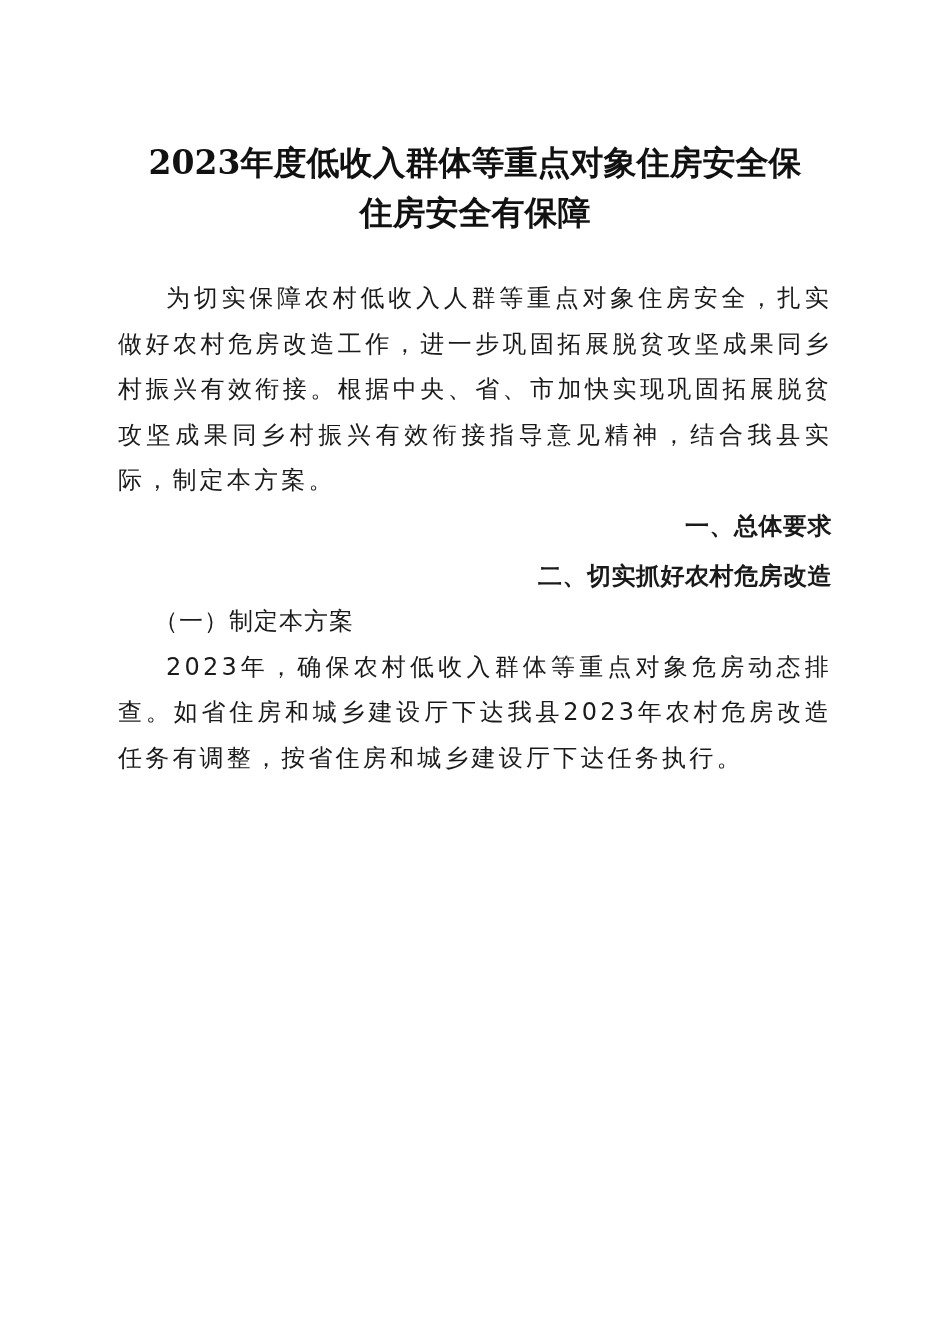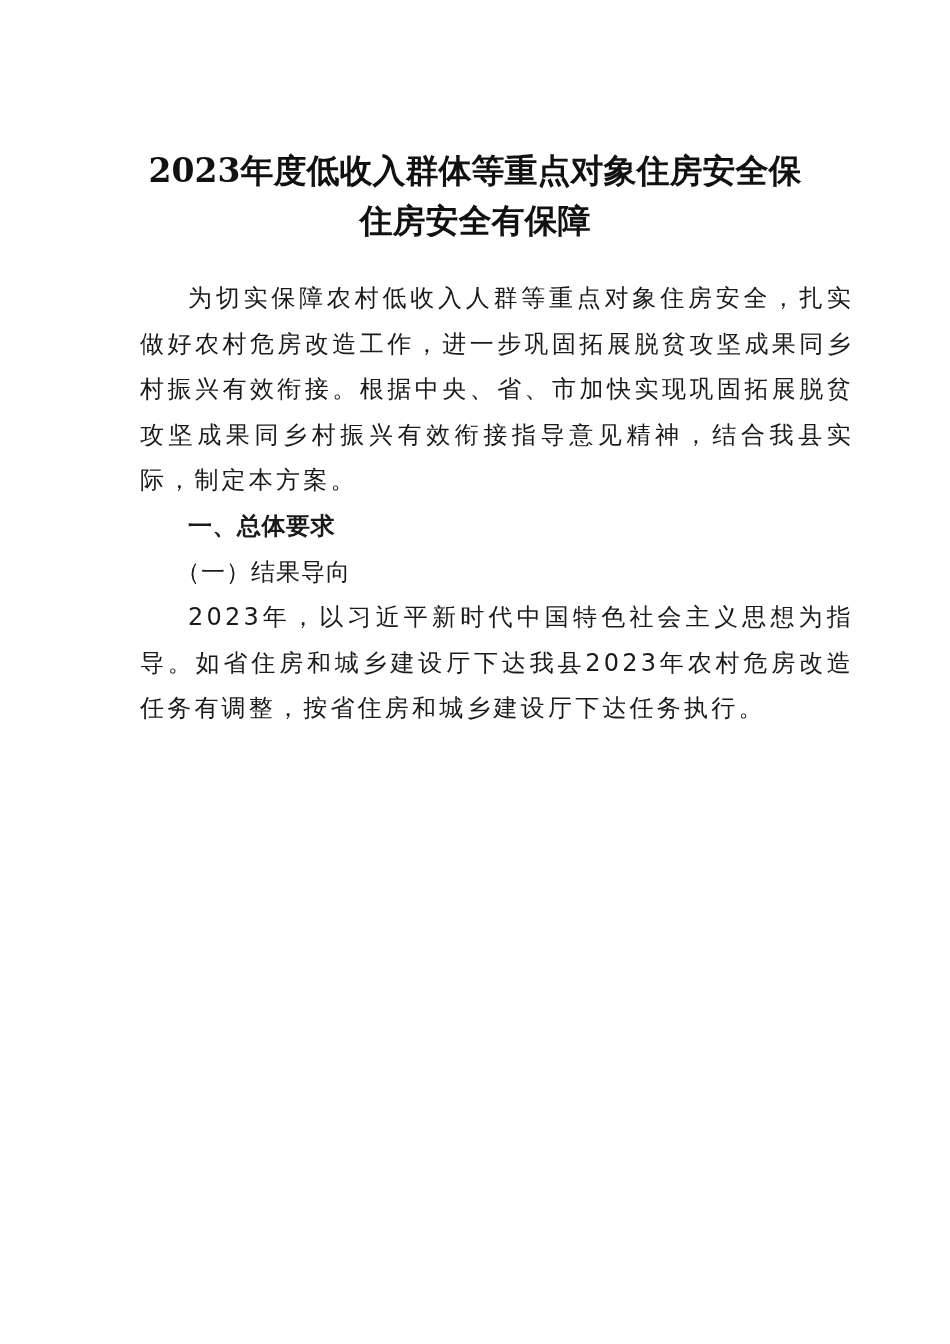--- a/index.html
+++ b/index.html
@@ -2,45 +2,46 @@
 <html><head>
 <meta charset="utf-8">
 <style>
   html, body { margin: 0; padding: 0; background: #ffffff; }
   body { width: 950px; height: 1344px; overflow: hidden; position: relative; }
   .page {
     position: absolute; left: 0; top: 0; width: 950px; height: 1344px;
     background: #ffffff; color: #111111;
   }
   .title {
-    position: absolute; left: 118px; top: 146px; width: 714px;
+    position: absolute; left: 118px; top: 138px; width: 714px;
     text-align: center;
     font-family: "DejaVu Serif", "Liberation Serif", serif;
     font-weight: bold; font-size: 33px; line-height: 50px;
     letter-spacing: 0px; color: #111111;
   }
   .body {
     position: absolute; left: 118px; top: 276px; width: 714px;
     font-family: "DejaVu Sans", "Liberation Sans", sans-serif;
-    font-size: 24px; line-height: 45.6px; color: #1a1a1a; margin-left: 22px;
+    font-size: 24px; line-height: 45.6px; color: #1a1a1a;
   }
   .para { margin: 0; text-indent: 48px; text-align: justify; text-align-last: left; letter-spacing: 3.2px; }
-  .h1 { margin: 0; text-indent: 48px; font-weight: bold; letter-spacing: 0.5px; }
+  .h1 { margin: 0; text-indent: 48px; font-weight: bold; letter-spacing: 0.5px; text-align: right; }
   .h2 { margin: 0; text-indent: 36px; letter-spacing: 1px; }
 </style>
 </head>
 <body>
 
 <div class="page">
   <div class="title">
     <div>2023年度低收入群体等重点对象住房安全保</div>
     <div>住房安全有保障</div>
   </div>
 
   <div class="body">
     <p class="para">为切实保障农村低收入人群等重点对象住房安全，扎实做好农村危房改造工作，进一步巩固拓展脱贫攻坚成果同乡村振兴有效衔接。根据中央、省、市加快实现巩固拓展脱贫攻坚成果同乡村振兴有效衔接指导意见精神，结合我县实际，制定本方案。</p>
 
     <p class="h1">一、总体要求</p>
 
-    <p class="h2">（一）结果导向</p>
-    <p class="para">2023年，以习近平新时代中国特色社会主义思想为指导。如省住房和城乡建设厅下达我县2023年农村危房改造任务有调整，按省住房和城乡建设厅下达任务执行。</p>
+    <p class="h1" style="margin-top:4px">二、切实抓好农村危房改造</p>
+    <p class="h2">（一）制定本方案</p>
+    <p class="para">2023年，确保农村低收入群体等重点对象危房动态排查。如省住房和城乡建设厅下达我县2023年农村危房改造任务有调整，按省住房和城乡建设厅下达任务执行。</p>
   </div>
 </div>
 
 </body></html>

